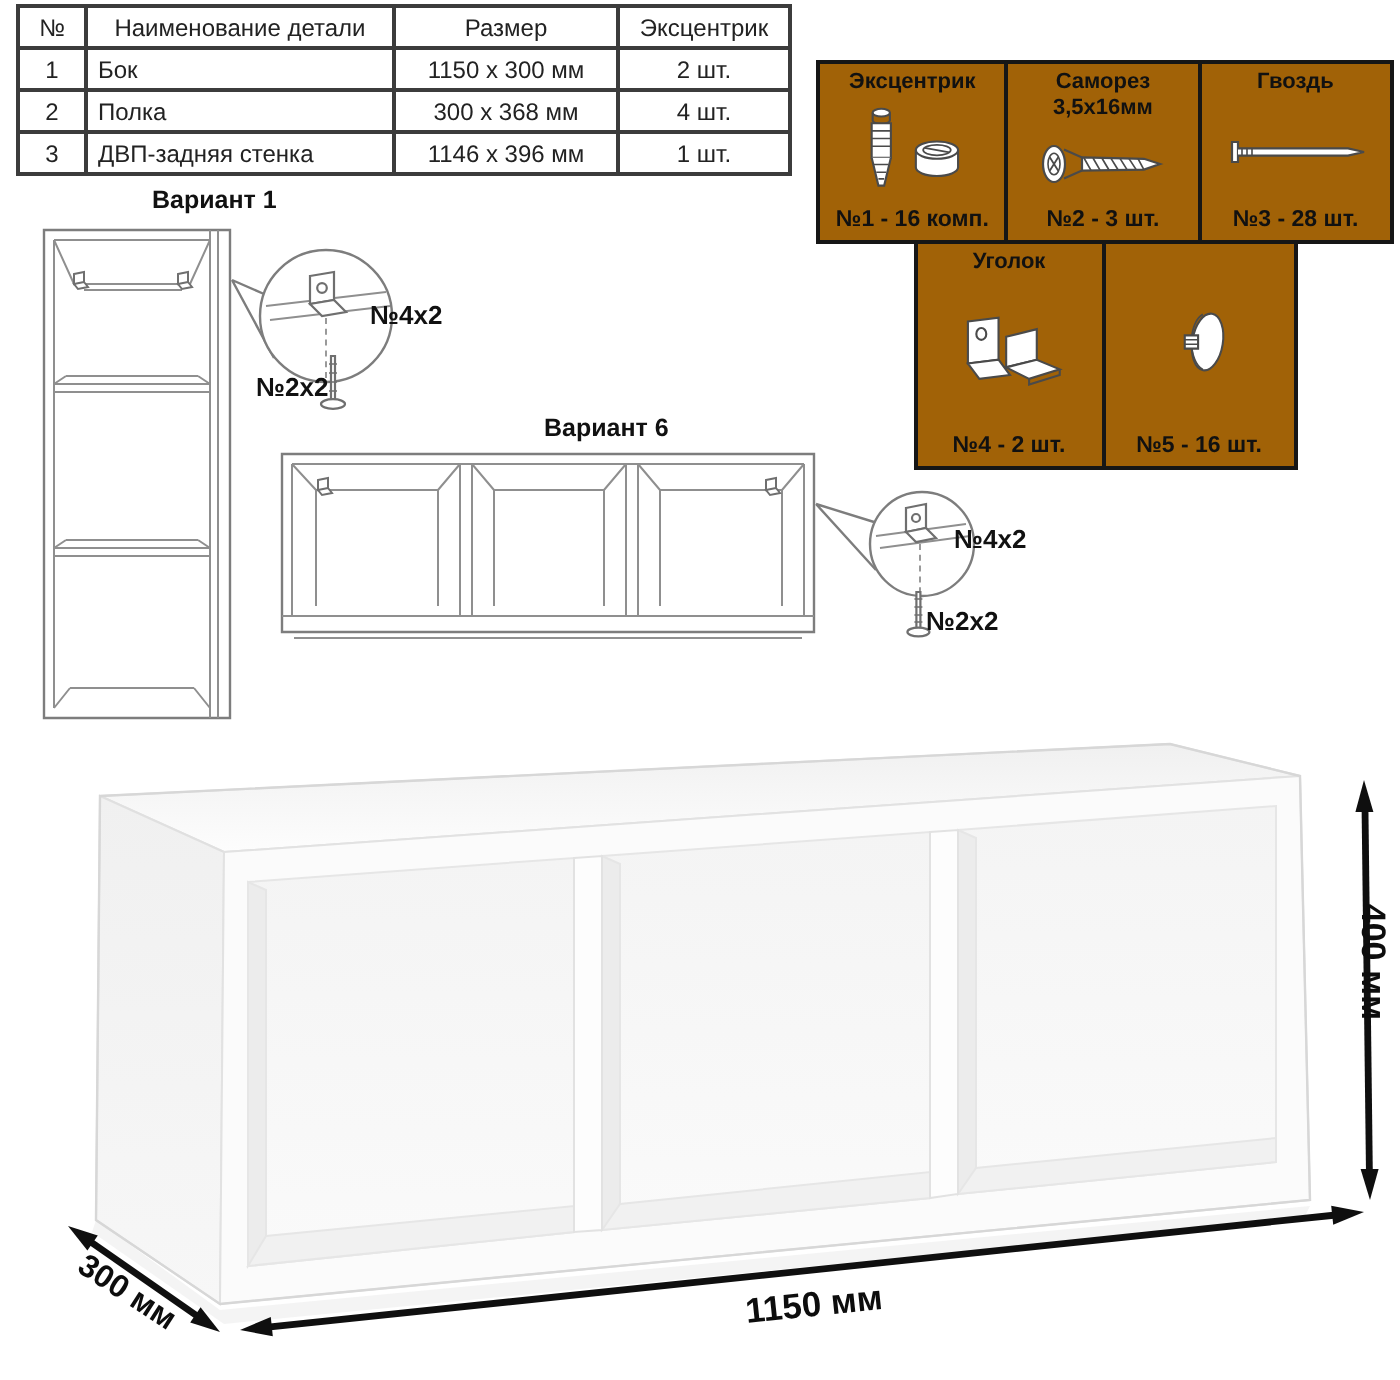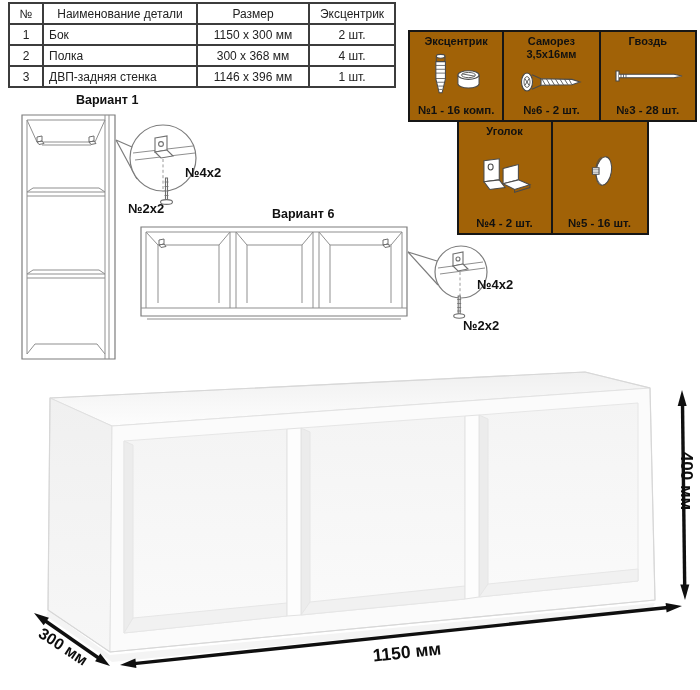--- a/index.html
+++ b/index.html
@@ -26,21 +26,21 @@
            padding:3px 2px 4px 2px;}
   .hw-cell + .hw-cell{border-left:none;}
   .hw-row1 .hw-cell{width:96.3px;height:92px;}
   .hw-row2 .hw-cell{width:96px;height:115px;}
   .hw-title{font-size:11px;font-weight:700;text-align:center;line-height:1.15;color:#111;}
   .hw-icon{flex:1;display:flex;align-items:center;justify-content:center;}
   .hw-qty{font-size:11.5px;font-weight:700;color:#111;white-space:nowrap;}
 
   
   .v-title{position:absolute;font-size:12.5px;font-weight:700;color:#111;white-space:nowrap;margin-left:40px;}
-  .co-label{position:absolute;font-size:13px;font-weight:700;color:#111;white-space:nowrap;margin-top:15px;}
+  .co-label{position:absolute;font-size:13px;font-weight:700;color:#111;white-space:nowrap;}
 
   
   svg{position:absolute;overflow:visible;}
   .ln{stroke:#8f8f8f;stroke-width:1;fill:none;}
   .ln2{stroke:#7d7d7d;stroke-width:1.2;fill:none;}
   .wfill{fill:#ffffff;}
 
   
   .dim{position:absolute;font-weight:700;color:#0d0d0d;text-align:center;white-space:nowrap;}
   .dim-w{left:352px;top:642px;width:110px;font-size:17.5px;transform:rotate(-6deg);}
@@ -110,21 +110,21 @@
             <g stroke="#4a4a4a" stroke-width="1.1" fill="#fff">
               <ellipse cx="9" cy="13" rx="5.5" ry="9"></ellipse>
               <ellipse cx="9" cy="13" rx="3" ry="5.4" fill="none" stroke-width=".8"></ellipse>
               <path d="M6.8,9.5 L11.2,16.5 M11.2,9.5 L6.8,16.5" fill="none" stroke-width=".9"></path>
               <path d="M14,5.8 L23,9.7 M14,20.2 L23,16.3" fill="none"></path>
               <path d="M23,9.7 L54,10.4 L62,13 L54,15.8 L23,16.3 Z"></path>
               <path d="M24,10 L27.5,16.2 M28.5,10 L32,16.1 M33,10.1 L36.5,16 M37.5,10.2 L41,15.9 M42,10.2 L45.5,15.8 M46.5,10.3 L50,15.7 M51,10.3 L53.8,15.6" fill="none" stroke-width=".85"></path>
             </g>
           </svg>
         </div>
-        <div class="hw-qty">№6 - 2 шт.</div>
+        <div class="hw-qty">№2 - 3 шт.</div>
       </div>
       <div class="hw-cell">
         <div class="hw-title">Гвоздь</div>
         <div class="hw-icon">
           <svg width="72" height="16" viewBox="0 0 72 14" style="position:static">
             <g stroke="#4a4a4a" stroke-width="1.1" fill="#fff">
               <path d="M4,2 H7 V12 H4 Z"></path>
               <path d="M7,5.2 H62 L70,7 L62,8.8 H7"></path>
               <path d="M9,5.2 V8.8 M11.5,5.2 V8.8 M14,5.2 V8.8" fill="none" stroke-width=".8"></path>
             </g>

